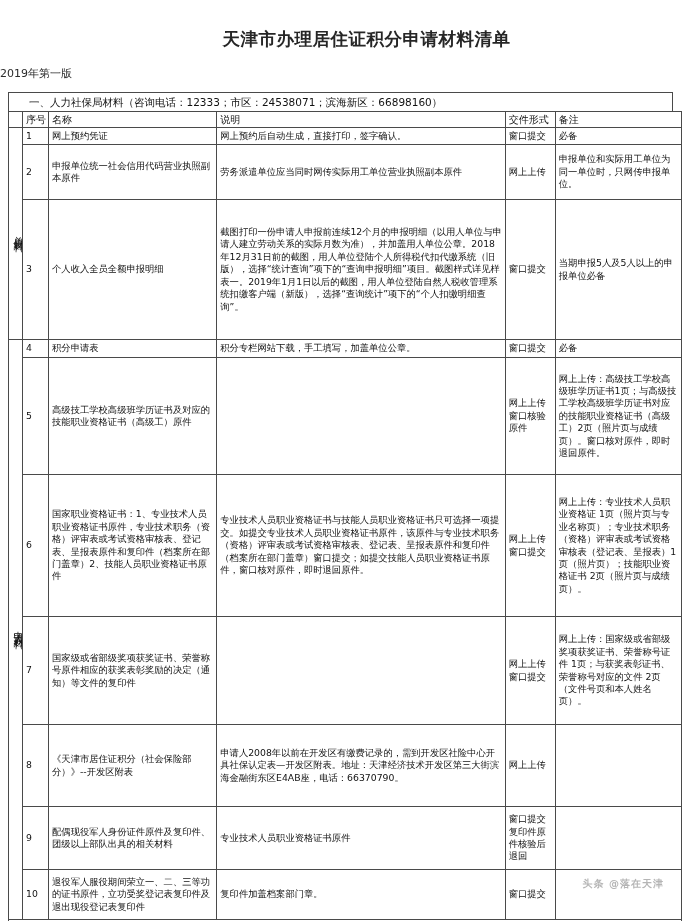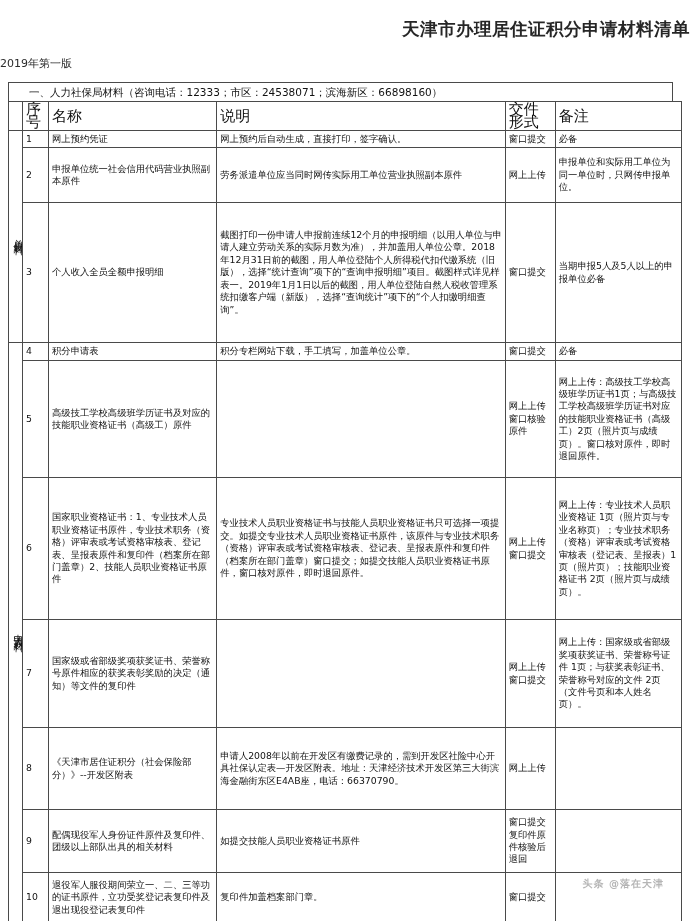--- a/index.html
+++ b/index.html
@@ -16,26 +16,26 @@
     overflow: hidden;
     position: relative;
   }
   .page {
     width: 690px;
     height: 921px;
     position: relative;
     box-sizing: border-box;
   }
   .doc-title {
-    text-align: right;
+    text-align: center;
     font-size: 17.5px;
     font-weight: 700;
     letter-spacing: 0.5px;
     color: #262626;
-    padding-top: 14px;
+    padding-top: 24px;
     line-height: 30px;
     margin-left: 43px;
   }
   .doc-subtitle {
     text-align: left;
     font-size: 11px;
     color: #2b2b2b;
     line-height: 16px;
     padding-top: 12px;
   }
@@ -62,21 +62,21 @@
   table.matl td, table.matl th {
     border: 1px solid #4a4a4a;
     vertical-align: middle;
     padding: 1px 2px 1px 3px;
     text-align: left;
     font-weight: normal;
     word-break: break-all;
     overflow: hidden;
   }
   th.hdr {
-    font-size: 15px;
+    font-size: 10px;
     line-height: 13px;
     vertical-align: middle;
     font-family: Liberation Serif, serif;
   }
   td.grp {
     width: 14px;
     text-align: center;
     vertical-align: middle;
     padding: 0;
     font-size: 10px;
@@ -209,21 +209,21 @@
         <td class="num">8</td>
         <td class="nm">《天津市居住证积分（社会保险部分）》--开发区附表</td>
         <td class="dsc vmid">申请人2008年以前在开发区有缴费记录的，需到开发区社险中心开具社保认定表—开发区附表。地址：天津经济技术开发区第三大街滨海金融街东区E4AB座，电话：66370790。</td>
         <td class="frm">网上上传</td>
         <td class="rmk vmid"></td>
       </tr>
 
       <tr style="height:63px">
         <td class="num">9</td>
         <td class="nm">配偶现役军人身份证件原件及复印件、团级以上部队出具的相关材料</td>
-        <td class="dsc vmid">如提交技能人员职业资格证书原件</td>
+        <td class="dsc vmid">专业技术人员职业资格证书原件</td>
         <td class="frm">窗口提交复印件原件核验后退回</td>
         <td class="rmk vmid"></td>
       </tr>
 
       <tr style="height:50px">
         <td class="num">10</td>
         <td class="nm">退役军人服役期间荣立一、二、三等功的证书原件，立功受奖登记表复印件及退出现役登记表复印件</td>
         <td class="dsc vmid">复印件加盖档案部门章。</td>
         <td class="frm">窗口提交</td>
         <td class="rmk vmid"></td>

